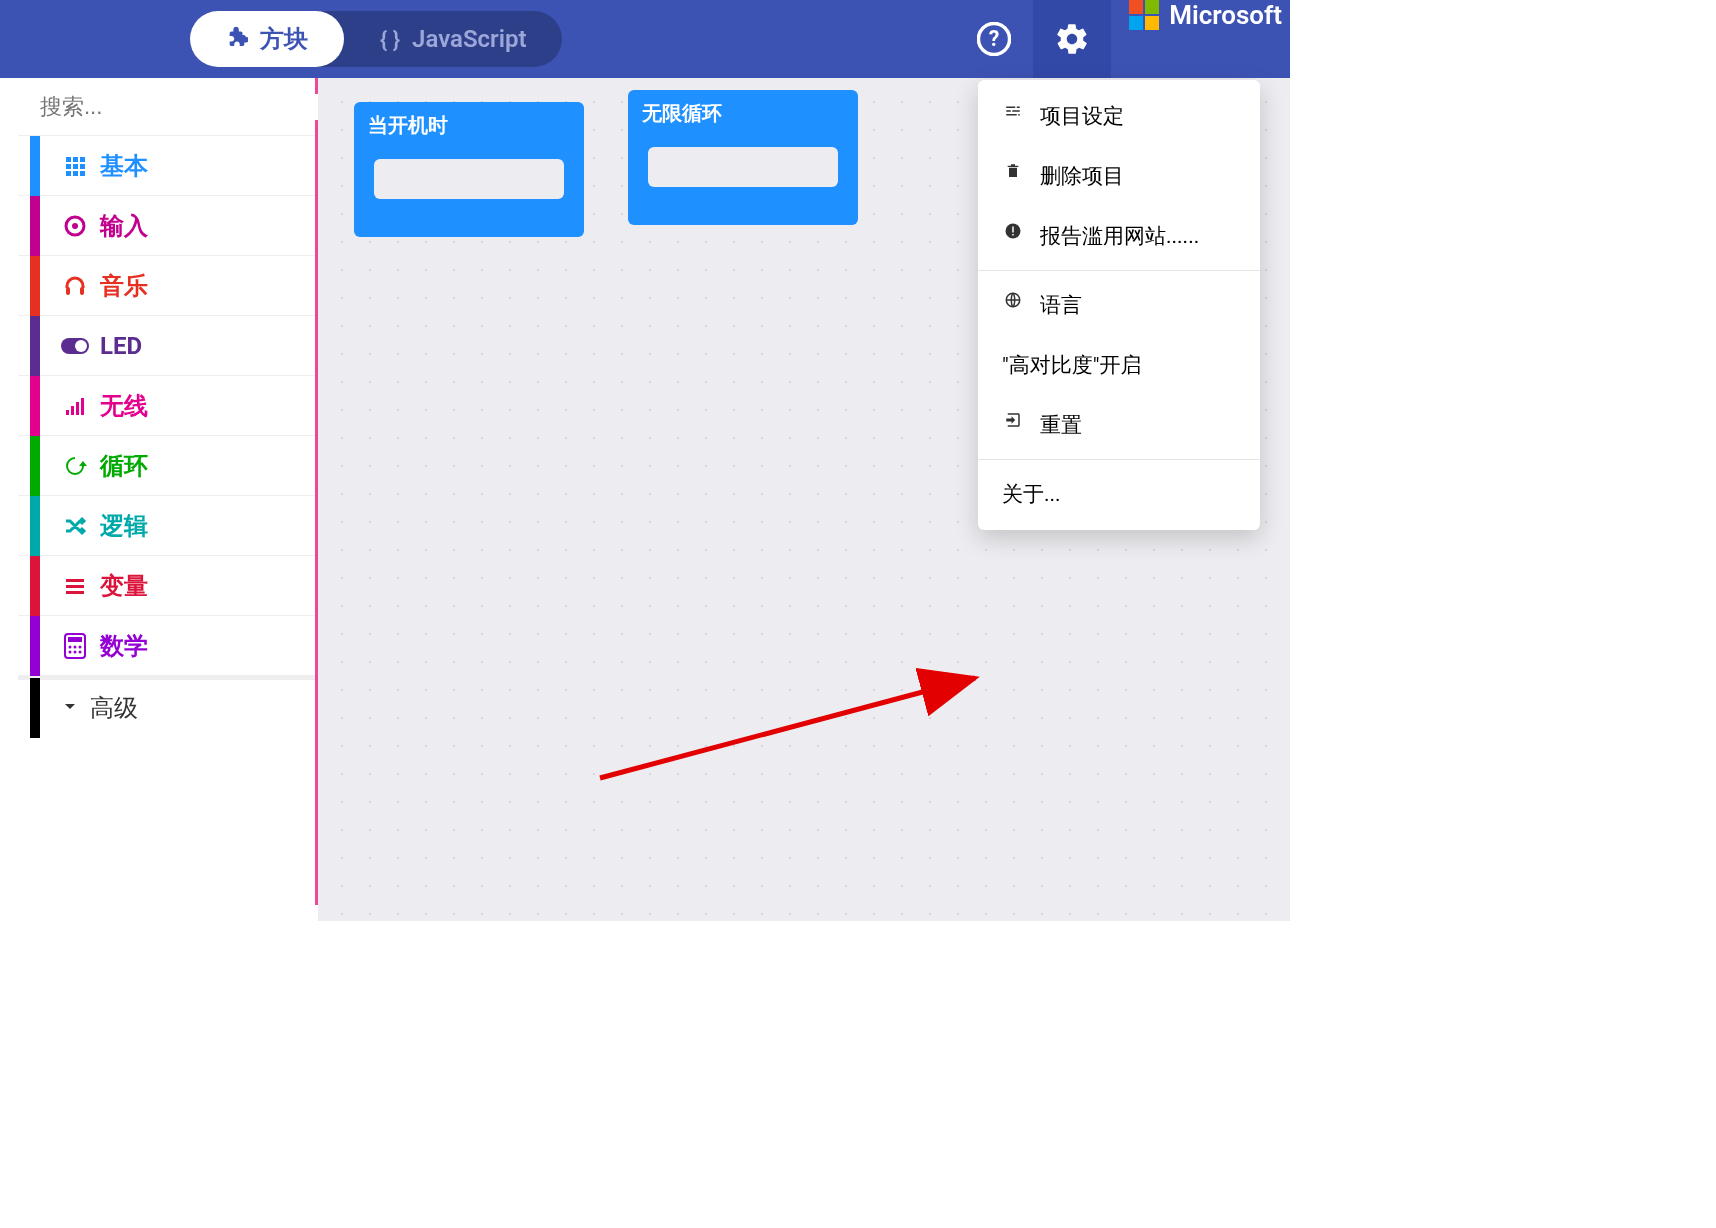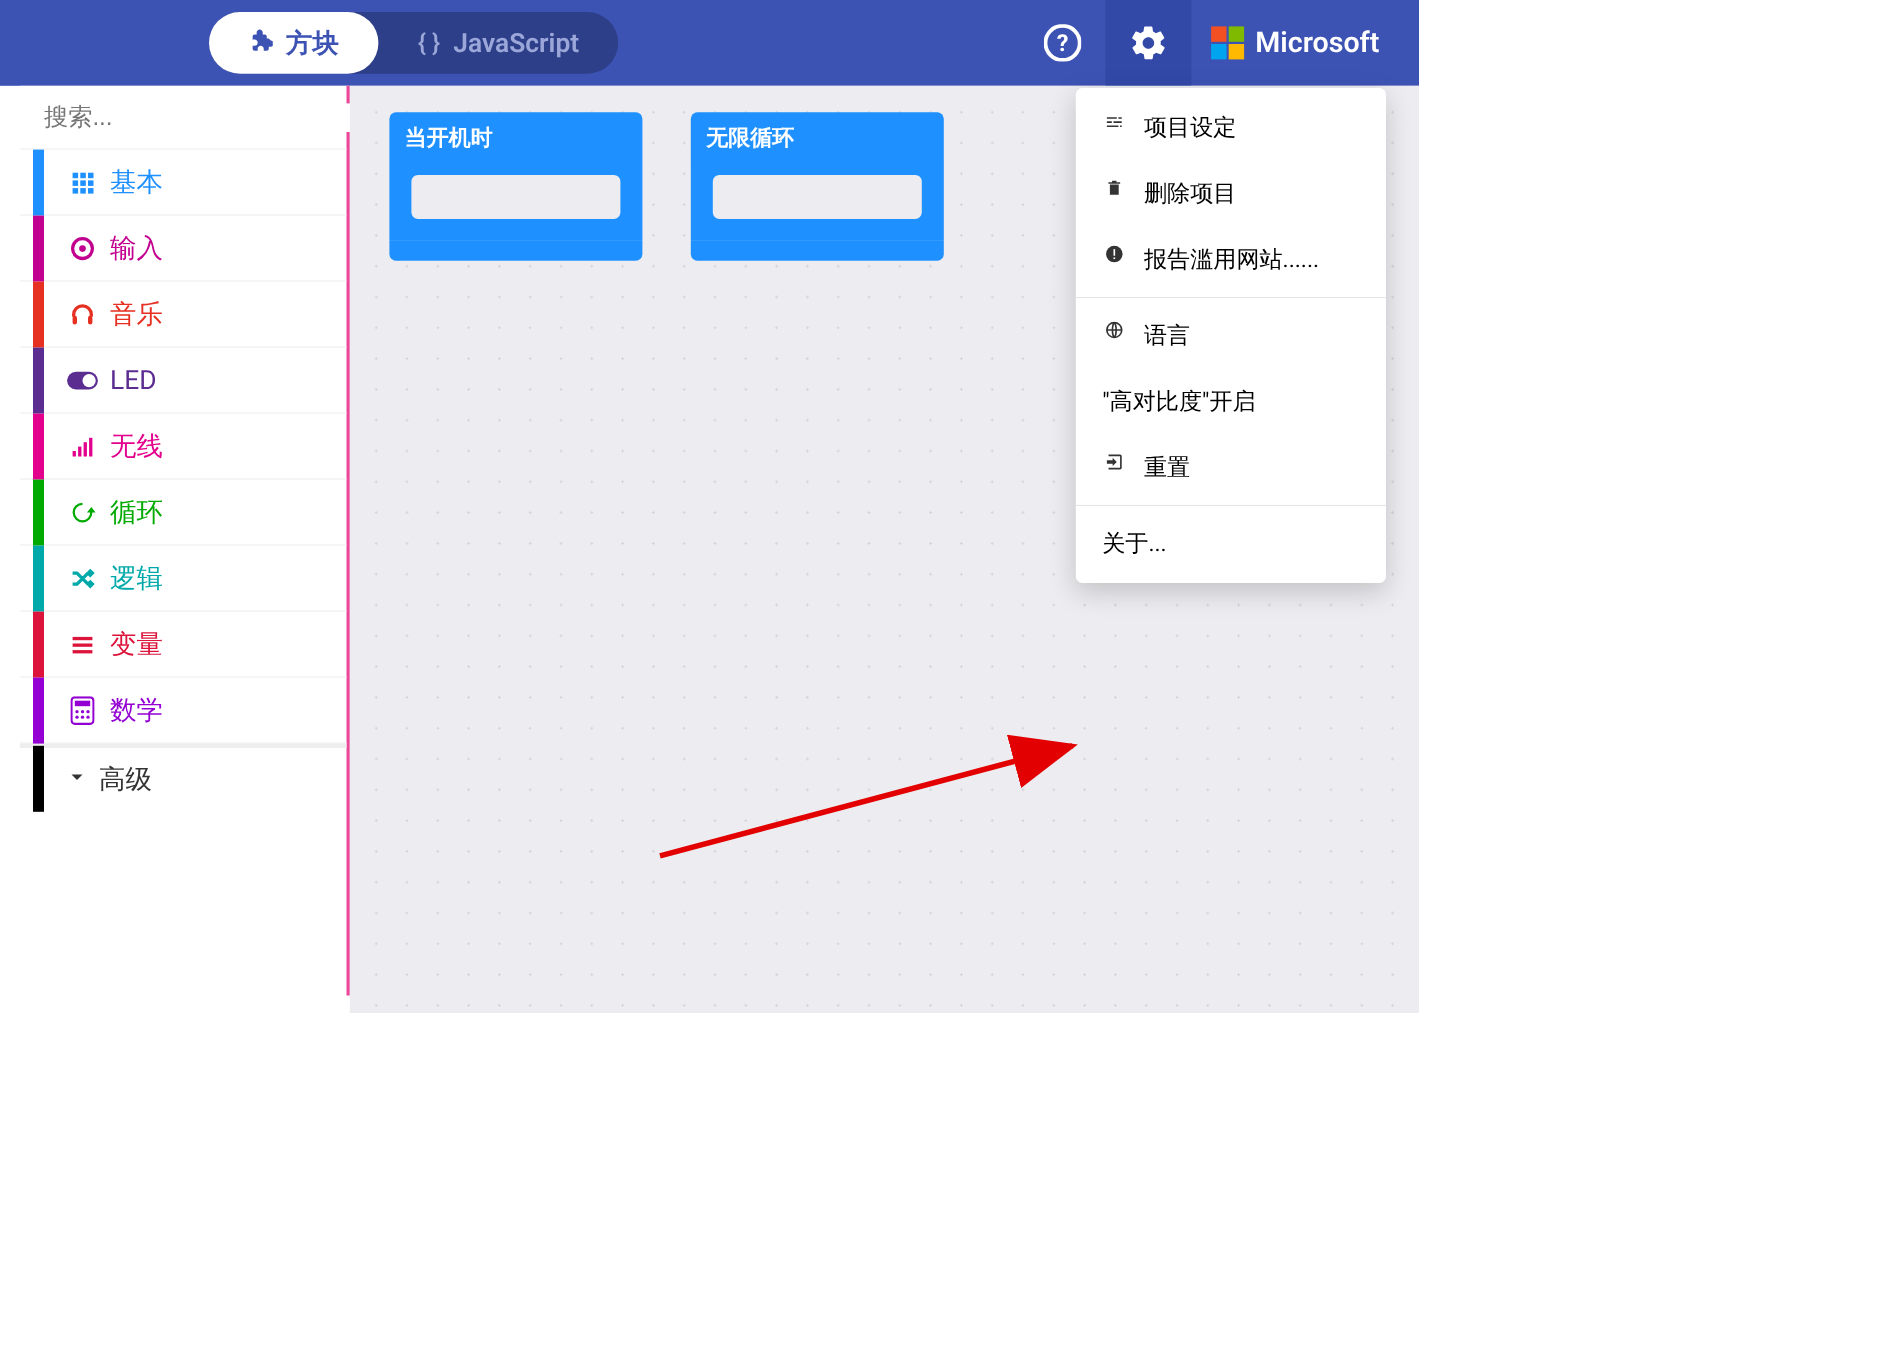--- a/index.html
+++ b/index.html
@@ -51,23 +51,23 @@
   width: 78px;
   height: 78px;
   display: flex;
   align-items: center;
   justify-content: center;
   cursor: pointer;
 }
 .hdr-icon.gear { background: #3349A8; }
 .ms-logo {
   display: flex;
-  align-items: center;
+  align-items: flex-start;
   gap: 10px;
-  padding: 0 36px 0 18px;
+  padding: 0 8px 0 18px;
   height: 78px;
   cursor: pointer;
 }
 .ms-squares {
   display: grid;
   grid-template-columns: 14px 14px;
   grid-template-rows: 14px 14px;
   gap: 2px;
 }
 .ms-squares div:nth-child(1){background:#F25022;}
@@ -104,21 +104,21 @@
   height: 60px;
   display: flex;
   align-items: center;
   padding-left: 12px;
   gap: 8px;
   cursor: pointer;
   border-bottom: 1px solid #eee;
 }
 .cat .bar { width: 10px; height: 60px; margin-right: 10px; }
 .cat .ic { width: 34px; display: flex; justify-content: center; align-items: center; }
-.cat .lbl { font-size: 24px; font-weight: 400; }
+.cat .lbl { font-size: 24px; font-weight: 700; }
 .adv {
   height: 60px;
   display: flex;
   align-items: center;
   padding-left: 12px;
   gap: 8px;
   cursor: pointer;
   border-top: 4px solid #eee;
 }
 .adv .bar { width: 10px; height: 60px; background: #000; margin-right: 10px; }
@@ -371,21 +371,21 @@
     <span class="lbl">高级</span>
   </div>
 </div>
 
 <div class="workspace">
   <div class="wsblock" style="left:14px;top:24px;">
     <div class="wsblock-top">当开机时</div>
     <div class="wsblock-body"></div>
     <div class="wsblock-bot"></div>
   </div>
-  <div class="wsblock" style="left:288px;top:24px;font-family:Liberation Mono, monospace;">
+  <div class="wsblock" style="left:288px;top:12px;font-family:Liberation Mono, monospace;">
     <div class="wsblock-top">无限循环</div>
     <div class="wsblock-body"></div>
     <div class="wsblock-bot"></div>
   </div>
 </div>
 
 <div class="dropdown">
   <div class="dd-item">
     <span class="dd-ic">
       <svg width="18" height="18" viewBox="0 0 24 24">

